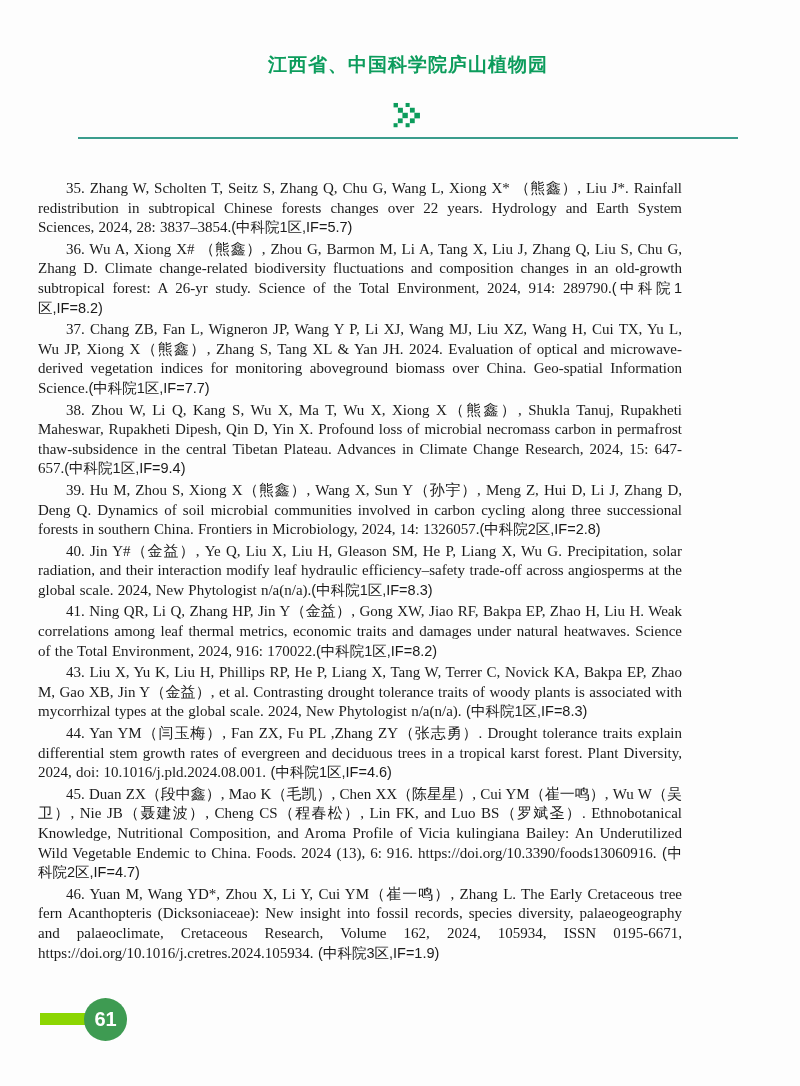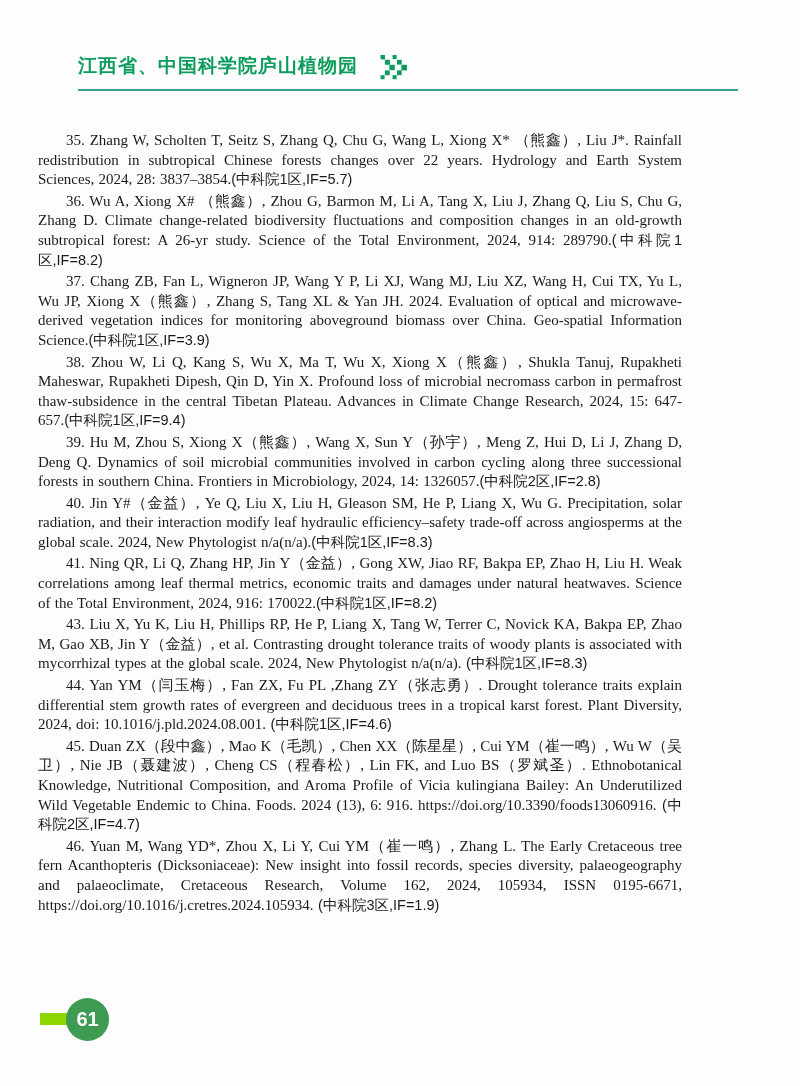--- a/index.html
+++ b/index.html
@@ -8,21 +8,21 @@
     position: relative;
     width: 800px;
     height: 1086px;
     margin: 0 auto;
     background: #fdfdfd;
     overflow: hidden;
     font-family: "Liberation Serif", "DejaVu Serif", serif;
     color: #1a1a1a;
   }
   .header { padding-top: 52px; margin-left: 78px; margin-right: 62px; }
-  .header-row { display: flex; align-items: center; gap: 22px; }
+  .header-row { display: flex; align-items: center; gap: 22px; flex-direction: column; }
   .header-title {
     font-family: "Liberation Sans", "DejaVu Sans", sans-serif;
     font-size: 19px;
     font-weight: 600;
     letter-spacing: 1px;
     color: #0c9c5c;
     white-space: nowrap;
   }
   .header-icon { flex: 0 0 auto; margin-top: 2px; }
   .header-rule {
@@ -51,21 +51,21 @@
   .page-bar {
     position: absolute;
     left: 40px;
     top: 1013px;
     width: 48px;
     height: 12px;
     background: #8cd602;
   }
   .page-badge {
     position: absolute;
-    left: 66px;
+    left: 84px;
     top: 998px;
     width: 43px;
     height: 43px;
     border-radius: 50%;
     background: #3e9b52;
     display: flex;
     align-items: center;
     justify-content: center;
   }
   .page-badge span {
@@ -95,21 +95,21 @@
         <rect x="17" y="17" width="5" height="5"></rect>
         <rect x="12.5" y="22" width="4.2" height="4.2"></rect>
       </svg>
     </div>
     <div class="header-rule"></div>
   </div>
 
   <div class="content">
     <p class="ref"><span>35. Zhang W, Scholten T, Seitz S, Zhang Q, Chu G, Wang L, Xiong X* （熊鑫）, Liu J*. Rainfall redistribution in subtropical Chinese forests changes over 22 years. Hydrology and Earth System Sciences, 2024, 28: 3837–3854.</span><span class="zone">(中科院1区,IF=5.7)</span></p>
     <p class="ref"><span>36. Wu A, Xiong X# （熊鑫）, Zhou G, Barmon M, Li A, Tang X, Liu J, Zhang Q, Liu S, Chu G, Zhang D. Climate change-related biodiversity fluctuations and composition changes in an old-growth subtropical forest: A 26-yr study. Science of the Total Environment, 2024, 914: 289790.</span><span class="zone">(中科院1区,IF=8.2)</span></p>
-    <p class="ref"><span>37. Chang ZB, Fan L, Wigneron JP, Wang Y P, Li XJ, Wang MJ, Liu XZ, Wang H, Cui TX, Yu L, Wu JP, Xiong X（熊鑫）, Zhang S, Tang XL &amp; Yan JH. 2024. Evaluation of optical and microwave-derived vegetation indices for monitoring aboveground biomass over China. Geo-spatial Information Science.</span><span class="zone">(中科院1区,IF=3.9)</span></p>
+    <p class="ref"><span>37. Chang ZB, Fan L, Wigneron JP, Wang Y P, Li XJ, Wang MJ, Liu XZ, Wang H, Cui TX, Yu L, Wu JP, Xiong X（熊鑫）, Zhang S, Tang XL &amp; Yan JH. 2024. Evaluation of optical and microwave-derived vegetation indices for monitoring aboveground biomass over China. Geo-spatial Information Science.</span><span class="zone">(中科院1区,IF=7.7)</span></p>
     <p class="ref"><span>38. Zhou W, Li Q, Kang S, Wu X, Ma T, Wu X, Xiong X（熊鑫）, Shukla Tanuj, Rupakheti Maheswar, Rupakheti Dipesh, Qin D, Yin X. Profound loss of microbial necromass carbon in permafrost thaw-subsidence in the central Tibetan Plateau. Advances in Climate Change Research, 2024, 15: 647-657.</span><span class="zone">(中科院1区,IF=9.4)</span></p>
     <p class="ref"><span>39. Hu M, Zhou S, Xiong X（熊鑫）, Wang X, Sun Y（孙宇）, Meng Z, Hui D, Li J, Zhang D, Deng Q. Dynamics of soil microbial communities involved in carbon cycling along three successional forests in southern China. Frontiers in Microbiology, 2024, 14: 1326057.</span><span class="zone">(中科院2区,IF=2.8)</span></p>
     <p class="ref"><span>40. Jin Y#（金益）, Ye Q, Liu X, Liu H, Gleason SM, He P, Liang X, Wu G. Precipitation, solar radiation, and their interaction modify leaf hydraulic efficiency–safety trade-off across angiosperms at the global scale. 2024, New Phytologist n/a(n/a).</span><span class="zone">(中科院1区,IF=8.3)</span></p>
     <p class="ref"><span>41. Ning QR, Li Q, Zhang HP, Jin Y（金益）, Gong XW, Jiao RF, Bakpa EP, Zhao H, Liu H. Weak correlations among leaf thermal metrics, economic traits and damages under natural heatwaves. Science of the Total Environment, 2024, 916: 170022.</span><span class="zone">(中科院1区,IF=8.2)</span></p>
     <p class="ref"><span>43. Liu X, Yu K, Liu H, Phillips RP, He P, Liang X, Tang W, Terrer C, Novick KA, Bakpa EP, Zhao M, Gao XB, Jin Y（金益）, et al. Contrasting drought tolerance traits of woody plants is associated with mycorrhizal types at the global scale. 2024, New Phytologist n/a(n/a).</span><span class="zone"> (中科院1区,IF=8.3)</span></p>
     <p class="ref"><span>44. Yan YM（闫玉梅）, Fan ZX, Fu PL ,Zhang ZY（张志勇）. Drought tolerance traits explain differential stem growth rates of evergreen and deciduous trees in a tropical karst forest. Plant Diversity, 2024, doi: 10.1016/j.pld.2024.08.001.</span><span class="zone"> (中科院1区,IF=4.6)</span></p>
     <p class="ref"><span>45. Duan ZX（段中鑫）, Mao K（毛凯）, Chen XX（陈星星）, Cui YM（崔一鸣）, Wu W（吴卫）, Nie JB（聂建波）, Cheng CS（程春松）, Lin FK, and Luo BS（罗斌圣）. Ethnobotanical Knowledge, Nutritional Composition, and Aroma Profile of Vicia kulingiana Bailey: An Underutilized Wild Vegetable Endemic to China. Foods. 2024 (13), 6: 916. https://doi.org/10.3390/foods13060916.</span><span class="zone"> (中科院2区,IF=4.7)</span></p>
     <p class="ref"><span>46. Yuan M, Wang YD*, Zhou X, Li Y, Cui YM（崔一鸣）, Zhang L. The Early Cretaceous tree fern Acanthopteris (Dicksoniaceae): New insight into fossil records, species diversity, palaeogeography and palaeoclimate, Cretaceous Research, Volume 162, 2024, 105934, ISSN 0195-6671, https://doi.org/10.1016/j.cretres.2024.105934.</span><span class="zone"> (中科院3区,IF=1.9)</span></p>
   </div>
 

